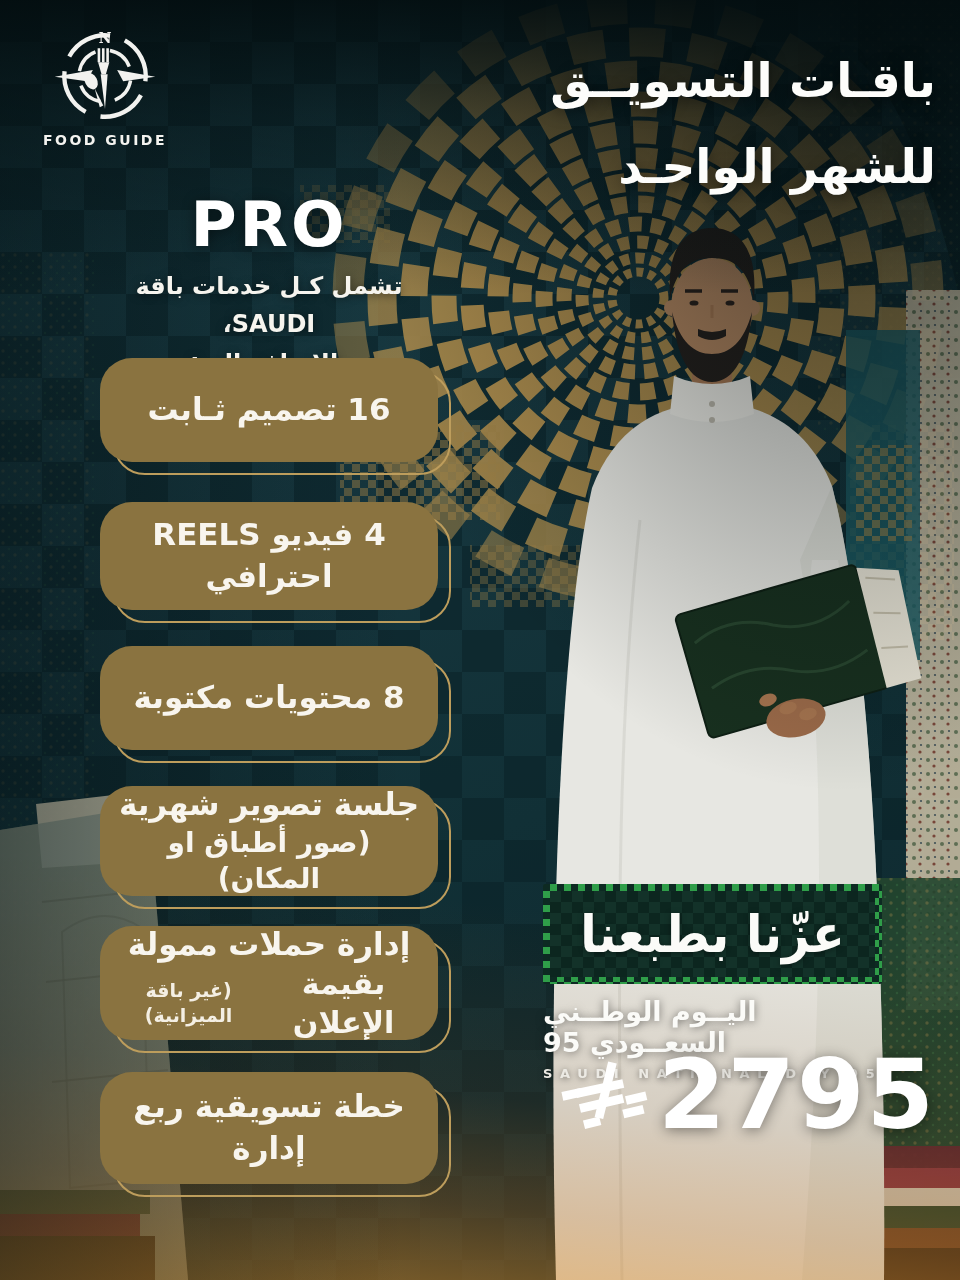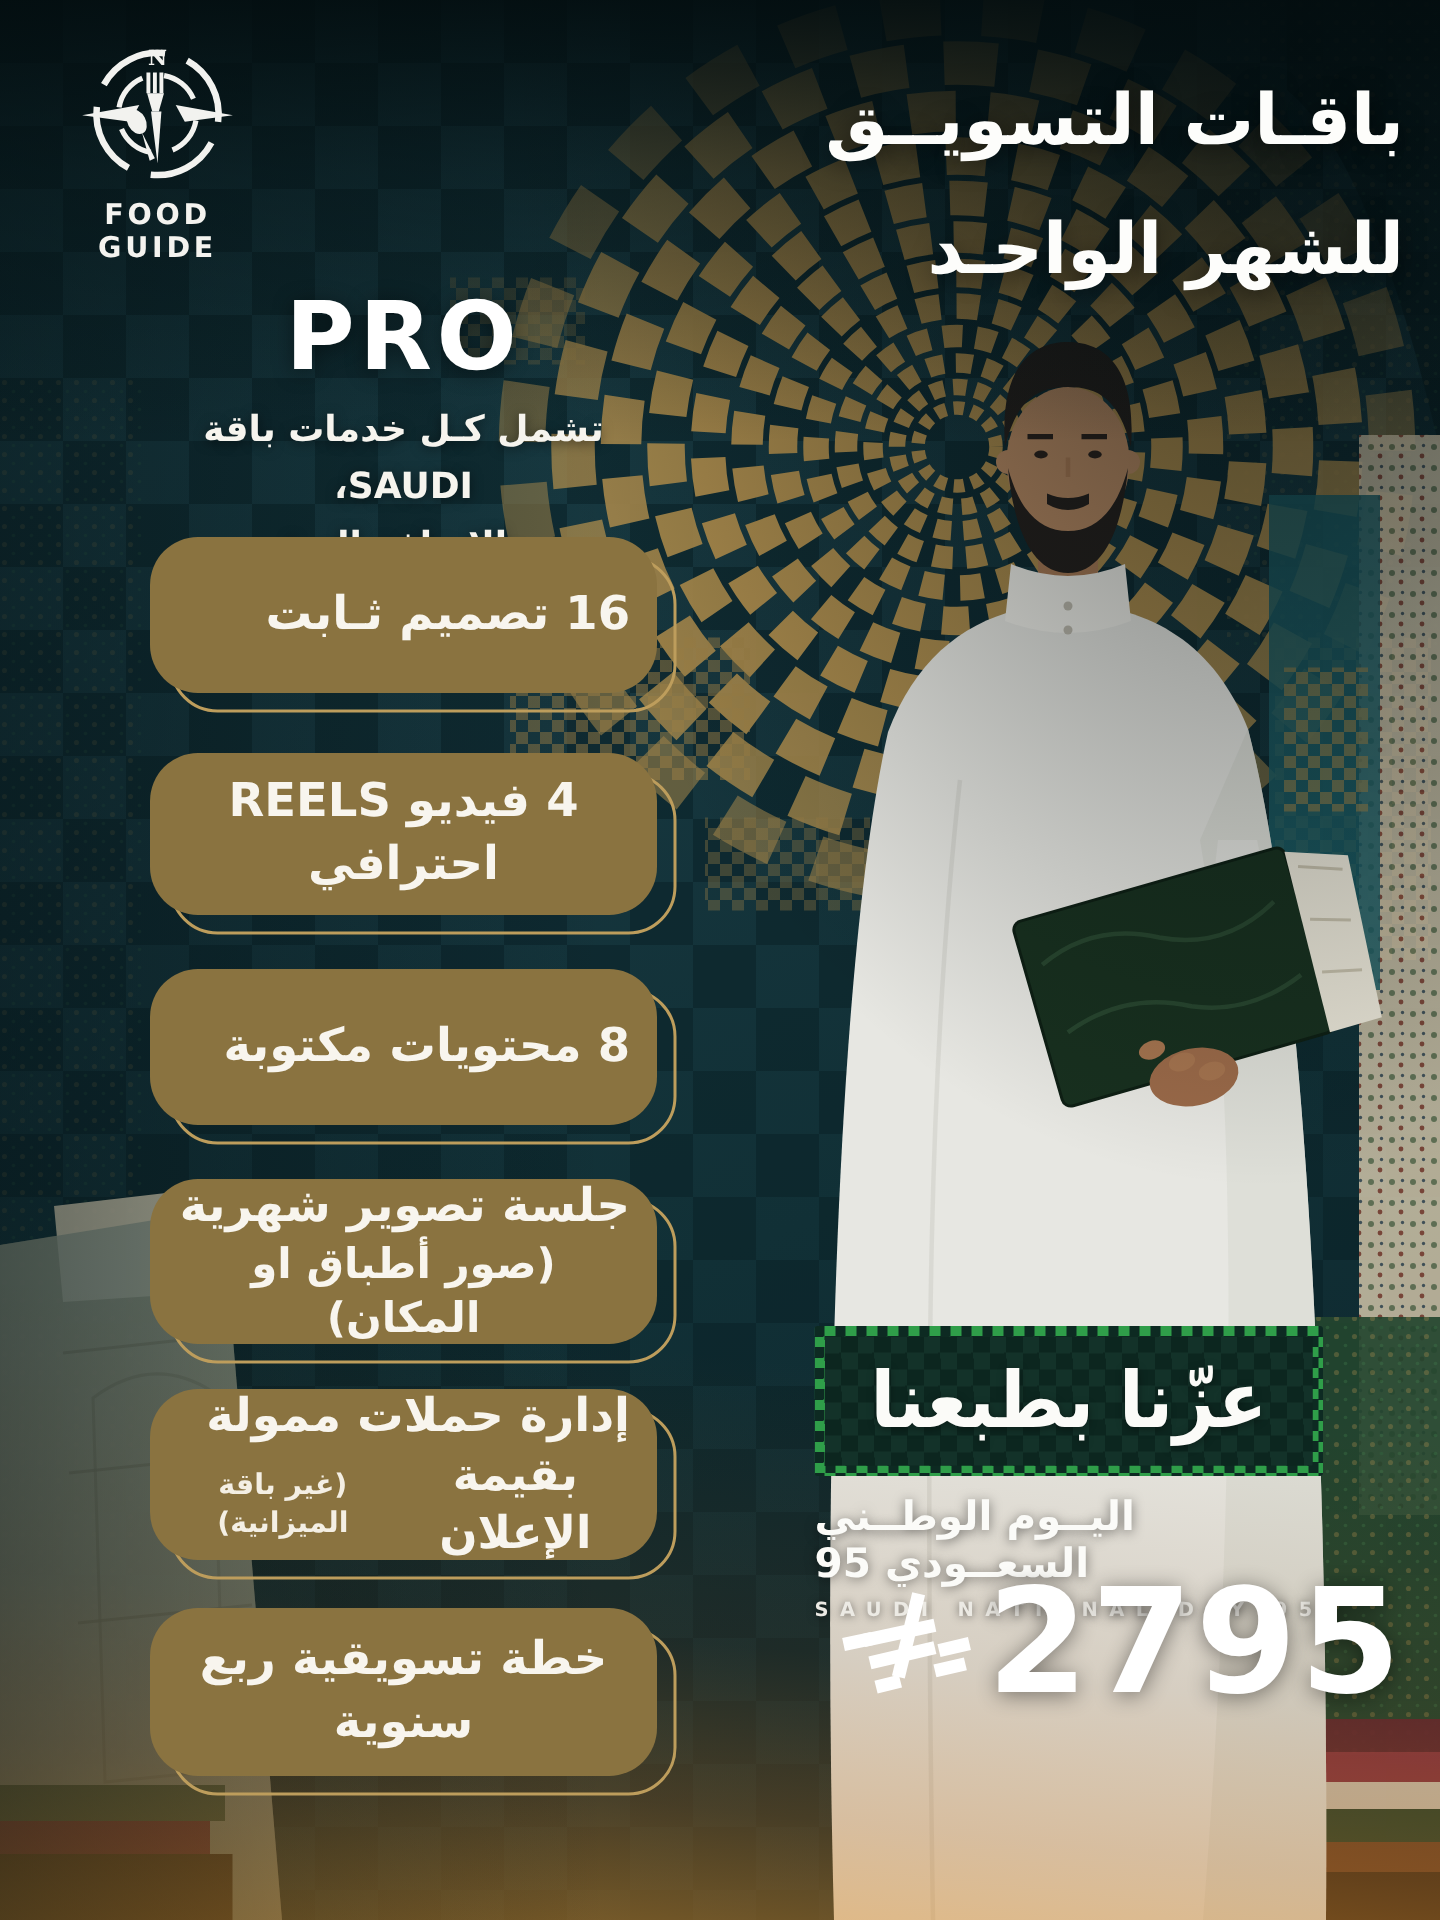--- a/index.html
+++ b/index.html
@@ -12,37 +12,37 @@
   .glow-bottom{position:absolute;inset:0;pointer-events:none;
     background:linear-gradient(6deg,rgba(228,146,38,.58) 0%,rgba(185,110,30,.34) 9%,
                rgba(125,75,22,.16) 17%,rgba(0,0,0,0) 31%);}
   .vignette{position:absolute;inset:0;pointer-events:none;
     background:linear-gradient(180deg,rgba(3,13,15,.92) 0%,rgba(3,13,15,.45) 9%,rgba(0,0,0,0) 23%),
                linear-gradient(90deg,rgba(5,18,21,.5) 0%,rgba(0,0,0,0) 42%),
                radial-gradient(ellipse at 88% 6%,rgba(2,9,11,.6),rgba(0,0,0,0) 42%);}
   
   .brand{position:absolute;left:36px;top:24px;width:138px;text-align:center;z-index:5;}
   .brand svg{width:104px;height:104px;display:block;margin:0 auto;}
-  .brand-label{font-size:19px;font-weight:700;letter-spacing:2.5px;color:#f4f3ef;margin-top:4px;}
+  .brand-label{font-size:14px;font-weight:700;letter-spacing:2.5px;color:#f4f3ef;margin-top:4px;}
   
   .heading{position:absolute;right:24px;top:38px;text-align:right;direction:rtl;z-index:5;
     font-size:47px;font-weight:800;line-height:1.82;color:#fdfdfb;
     text-shadow:0 2px 16px rgba(0,0,0,.5);}
   
   .pro-wrap{position:absolute;left:100px;top:188px;width:338px;text-align:center;z-index:5;}
   .pro-title{font-size:63px;font-weight:800;letter-spacing:3px;color:#ffffff;
     text-shadow:0 2px 14px rgba(0,0,0,.45);}
   .pro-intro{direction:rtl;font-size:24px;font-weight:700;line-height:1.6;margin-top:6px;
     color:#f6f4ee;text-shadow:0 1px 8px rgba(0,0,0,.5);}
   
   .feature{position:absolute;left:100px;width:338px;z-index:5;}
   .f-outline{position:absolute;inset:0;border:2px solid #bd9d5c;border-radius:32px;
     transform:translate(13px,13px);}
   .f-body{position:absolute;inset:0;background:#8a7340;border-radius:32px;
-    display:flex;flex-direction:column;align-items:flex-start;justify-content:center;
+    display:flex;flex-direction:column;align-items:center;justify-content:center;
     direction:rtl;text-align:center;padding:6px 18px;box-sizing:border-box;}
   .f-text{font-size:31px;font-weight:700;color:#f8f5ee;line-height:1.35;}
   .f-line1{font-size:31px;font-weight:700;color:#f8f5ee;line-height:1.3;}
   .f-line2{font-size:28px;font-weight:700;color:#f8f5ee;line-height:1.3;}
   .f-note{font-size:19px;font-weight:700;color:#f4efe4;}
   
   .nd{position:absolute;right:78px;top:884px;width:339px;z-index:5;text-align:left;}
   .nd-border{padding:7px;background:repeating-conic-gradient(#2f9e49 0% 25%,#0d2a22 0% 50%);
     background-size:14px 14px;border-radius:2px;}
   .nd-box{height:86px;display:flex;align-items:center;justify-content:center;
@@ -252,21 +252,21 @@
       <span class="f-line2" style="display:flex;align-items:center;gap:8px;">
         <span class="f-line1" style="font-size:30px;">بقيمة الإعلان</span>
         <span class="f-note">(غير باقة الميزانية)</span>
       </span>
     </div>
   </div>
 
   <div class="feature" style="top:1072px;height:112px;">
     <div class="f-outline"></div>
     <div class="f-body">
-        <span class="f-text">خطة تسويقية ربع سنوية</span>
+        <span class="f-text">خطة تسويقية ربع إدارة</span>
       </div>
   </div>
 
   <div class="nd">
     <div class="nd-border">
       <div class="nd-box">
         <span class="nd-logo-text">عزّنا بطبعنا</span>
       </div>
     </div>
     <div class="nd-arabic">اليــوم الوطــني السعــودي 95</div>

